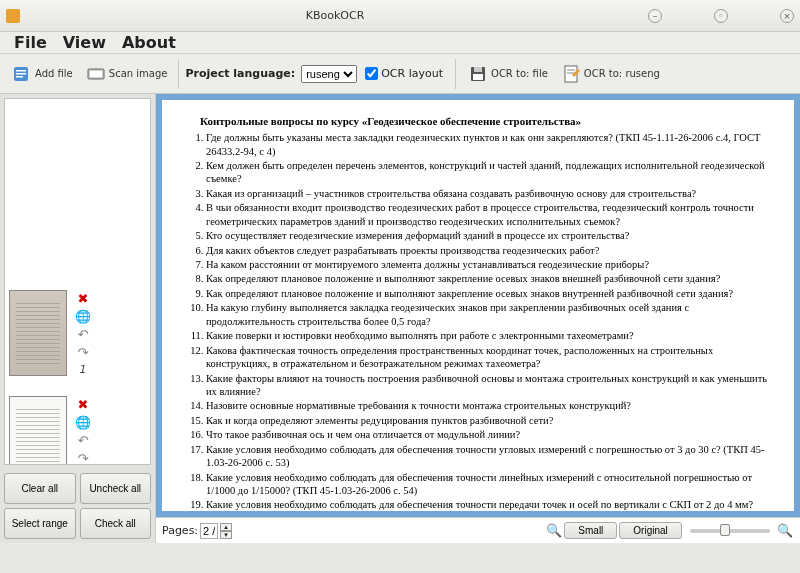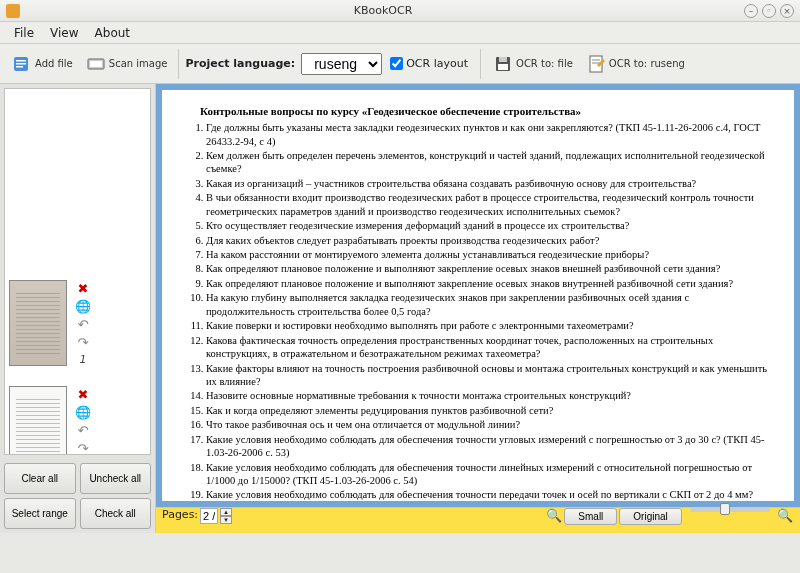--- a/index.html
+++ b/index.html
@@ -1,49 +1,49 @@
 <!DOCTYPE html>
 <html><head>
 <meta charset="utf-8">
 <style>
 * { box-sizing: border-box; margin: 0; padding: 0; }
 body { font-family: "DejaVu Sans", Arial, sans-serif; font-size: 11px; background: #e8e8e4; width: 800px; height: 573px; overflow: hidden; color: #222; }
-.titlebar { height: 22px; background: linear-gradient(#f4f4f2, #e6e6e2); display: flex; align-items: center; padding: 0 6px; border-bottom: 1px solid #ccc; }
+.titlebar { height: 32px; background: linear-gradient(#f4f4f2, #e6e6e2); display: flex; align-items: center; padding: 0 6px; border-bottom: 1px solid #ccc; gap: 48px; }
 .titlebar .app-icon { width: 14px; height: 14px; background: #e8a030; border-radius: 2px; margin-right: 6px; }
 .titlebar .title { flex: 1; text-align: center; font-size: 11px; color: #333; }
 .titlebar .wbtn { width: 14px; height: 14px; border: 1px solid #999; border-radius: 7px; margin-left: 4px; background: #f0f0ee; display: flex; align-items: center; justify-content: center; font-size: 9px; color: #555; cursor: pointer; }
 .menubar { height: 22px; background: #ededea; display: flex; align-items: center; padding: 0 6px; border-bottom: 1px solid #d0d0cc; }
-.menubar .mitem { padding: 3px 8px; font-size: 12px; cursor: pointer; }
+.menubar .mitem { padding: 3px 8px; font-size: 16px; cursor: pointer; font-weight: bold; }
 .toolbar { height: 40px; background: #ededea; display: flex; align-items: center; padding: 2px 6px; border-bottom: 1px solid #c8c8c4; gap: 2px; }
 .tbtn { display: flex; align-items: center; padding: 2px 4px; border: 1px solid transparent; border-radius: 3px; cursor: pointer; }
 .tbtn .ticon { width: 22px; height: 22px; margin-right: 2px; display: flex; align-items: center; justify-content: center; }
 .tbtn .tlabel { font-size: 10px; line-height: 11px; color: #333; }
 .tsep { width: 1px; height: 30px; background: #c8c8c4; margin: 0 4px; }
 .toolbar .plabel { font-size: 11px; font-weight: bold; margin-right: 4px; }
-.toolbar select { font-size: 14px; padding: 1px 8px; }
+.toolbar select { font-size: 11px; padding: 1px 0; }
 .toolbar .chk { display: flex; align-items: center; gap: 3px; margin: 0 6px; }
 .main { display: flex; height: 449px; }
 .sidebar { width: 156px; background: #e2e2de; border-right: 1px solid #c8c8c4; display: flex; flex-direction: column; position: relative; }
 .thumbs { flex: 1; overflow: hidden; background: #fff; margin: 4px; border: 1px solid #c0c0bc; padding: 4px; }
 .thumb-slot { height: 100px; display: flex; align-items: center; margin-bottom: 6px; }
 .thumb-img { width: 58px; height: 86px; border: 1px solid #888; background: #f8f8f6; position: relative; overflow: hidden; }
 .thumb-img.scan1 { background: linear-gradient(#d0c8bc, #c4bcb0); }
 .thumb-img .lines { position: absolute; top: 12px; left: 6px; right: 6px; bottom: 8px; background: repeating-linear-gradient(to bottom, #888 0, #888 1px, transparent 1px, transparent 4px); opacity: 0.5; }
 .thumb-icons { display: flex; flex-direction: column; align-items: center; margin-left: 8px; gap: 2px; }
 .ticon-s { width: 16px; height: 16px; display: flex; align-items: center; justify-content: center; font-size: 13px; cursor: pointer; }
 .thumb-num { font-size: 11px; font-style: italic; color: #444; }
 .sidebtns { padding: 4px; display: grid; grid-template-columns: 1fr 1fr; gap: 4px; }
 .sidebtns button { font-size: 10px; padding: 9px 2px; background: linear-gradient(#f4f4f0, #e0e0dc); border: 1px solid #aaa; border-radius: 3px; cursor: pointer; }
 .viewer { flex: 1; display: flex; flex-direction: column; }
 .page-area { flex: 1; background: #73a5d6; padding: 6px; overflow: hidden; }
 .page { background: #fff; height: 100%; padding: 14px 18px 8px 18px; overflow: hidden; font-family: "Times New Roman", serif; font-size: 10.5px; line-height: 1.28; color: #000; }
 .page .ptitle { font-weight: bold; text-align: left; margin-bottom: 3px; margin-left: 20px; font-size: 11px; }
 .page ol { list-style-position: outside; padding-left: 26px; }
 .page li { margin-bottom: 1px; text-align: left; }
-.statusbar { height: 26px; background: #fde047; display: flex; align-items: flex-start; padding: 0 6px; border-top: 1px solid #c8c8c4; gap: 2px; }
+.statusbar { height: 26px; background: #ffffff; display: flex; align-items: center; padding: 0 6px; border-top: 1px solid #c8c8c4; gap: 2px; }
 .statusbar .sp-label { font-size: 11px; }
 .statusbar .pgbox { width: 18px; font-size: 11px; padding: 1px 2px; border: 1px solid #aaa; background: #fff; }
 .statusbar .spin { display: flex; flex-direction: column; }
 .statusbar .spin div { width: 12px; height: 8px; border: 1px solid #999; font-size: 7px; text-align: center; line-height: 6px; background: #f0f0ec; cursor: pointer; }
 .statusbar .flex { flex: 1; }
 .statusbar .sbtn { font-size: 10px; padding: 2px 13px; background: linear-gradient(#f4f4f0, #e0e0dc); border: 1px solid #aaa; border-radius: 3px; cursor: pointer; }
 .statusbar .slider { width: 80px; height: 4px; background: #ccc; border-radius: 2px; position: relative; margin: 0 6px; }
 .statusbar .slider .knob { position: absolute; width: 10px; height: 12px; background: #f0f0ec; border: 1px solid #888; border-radius: 2px; top: -5px; left: 30px; }
 svg { display: block; }
 </style>

